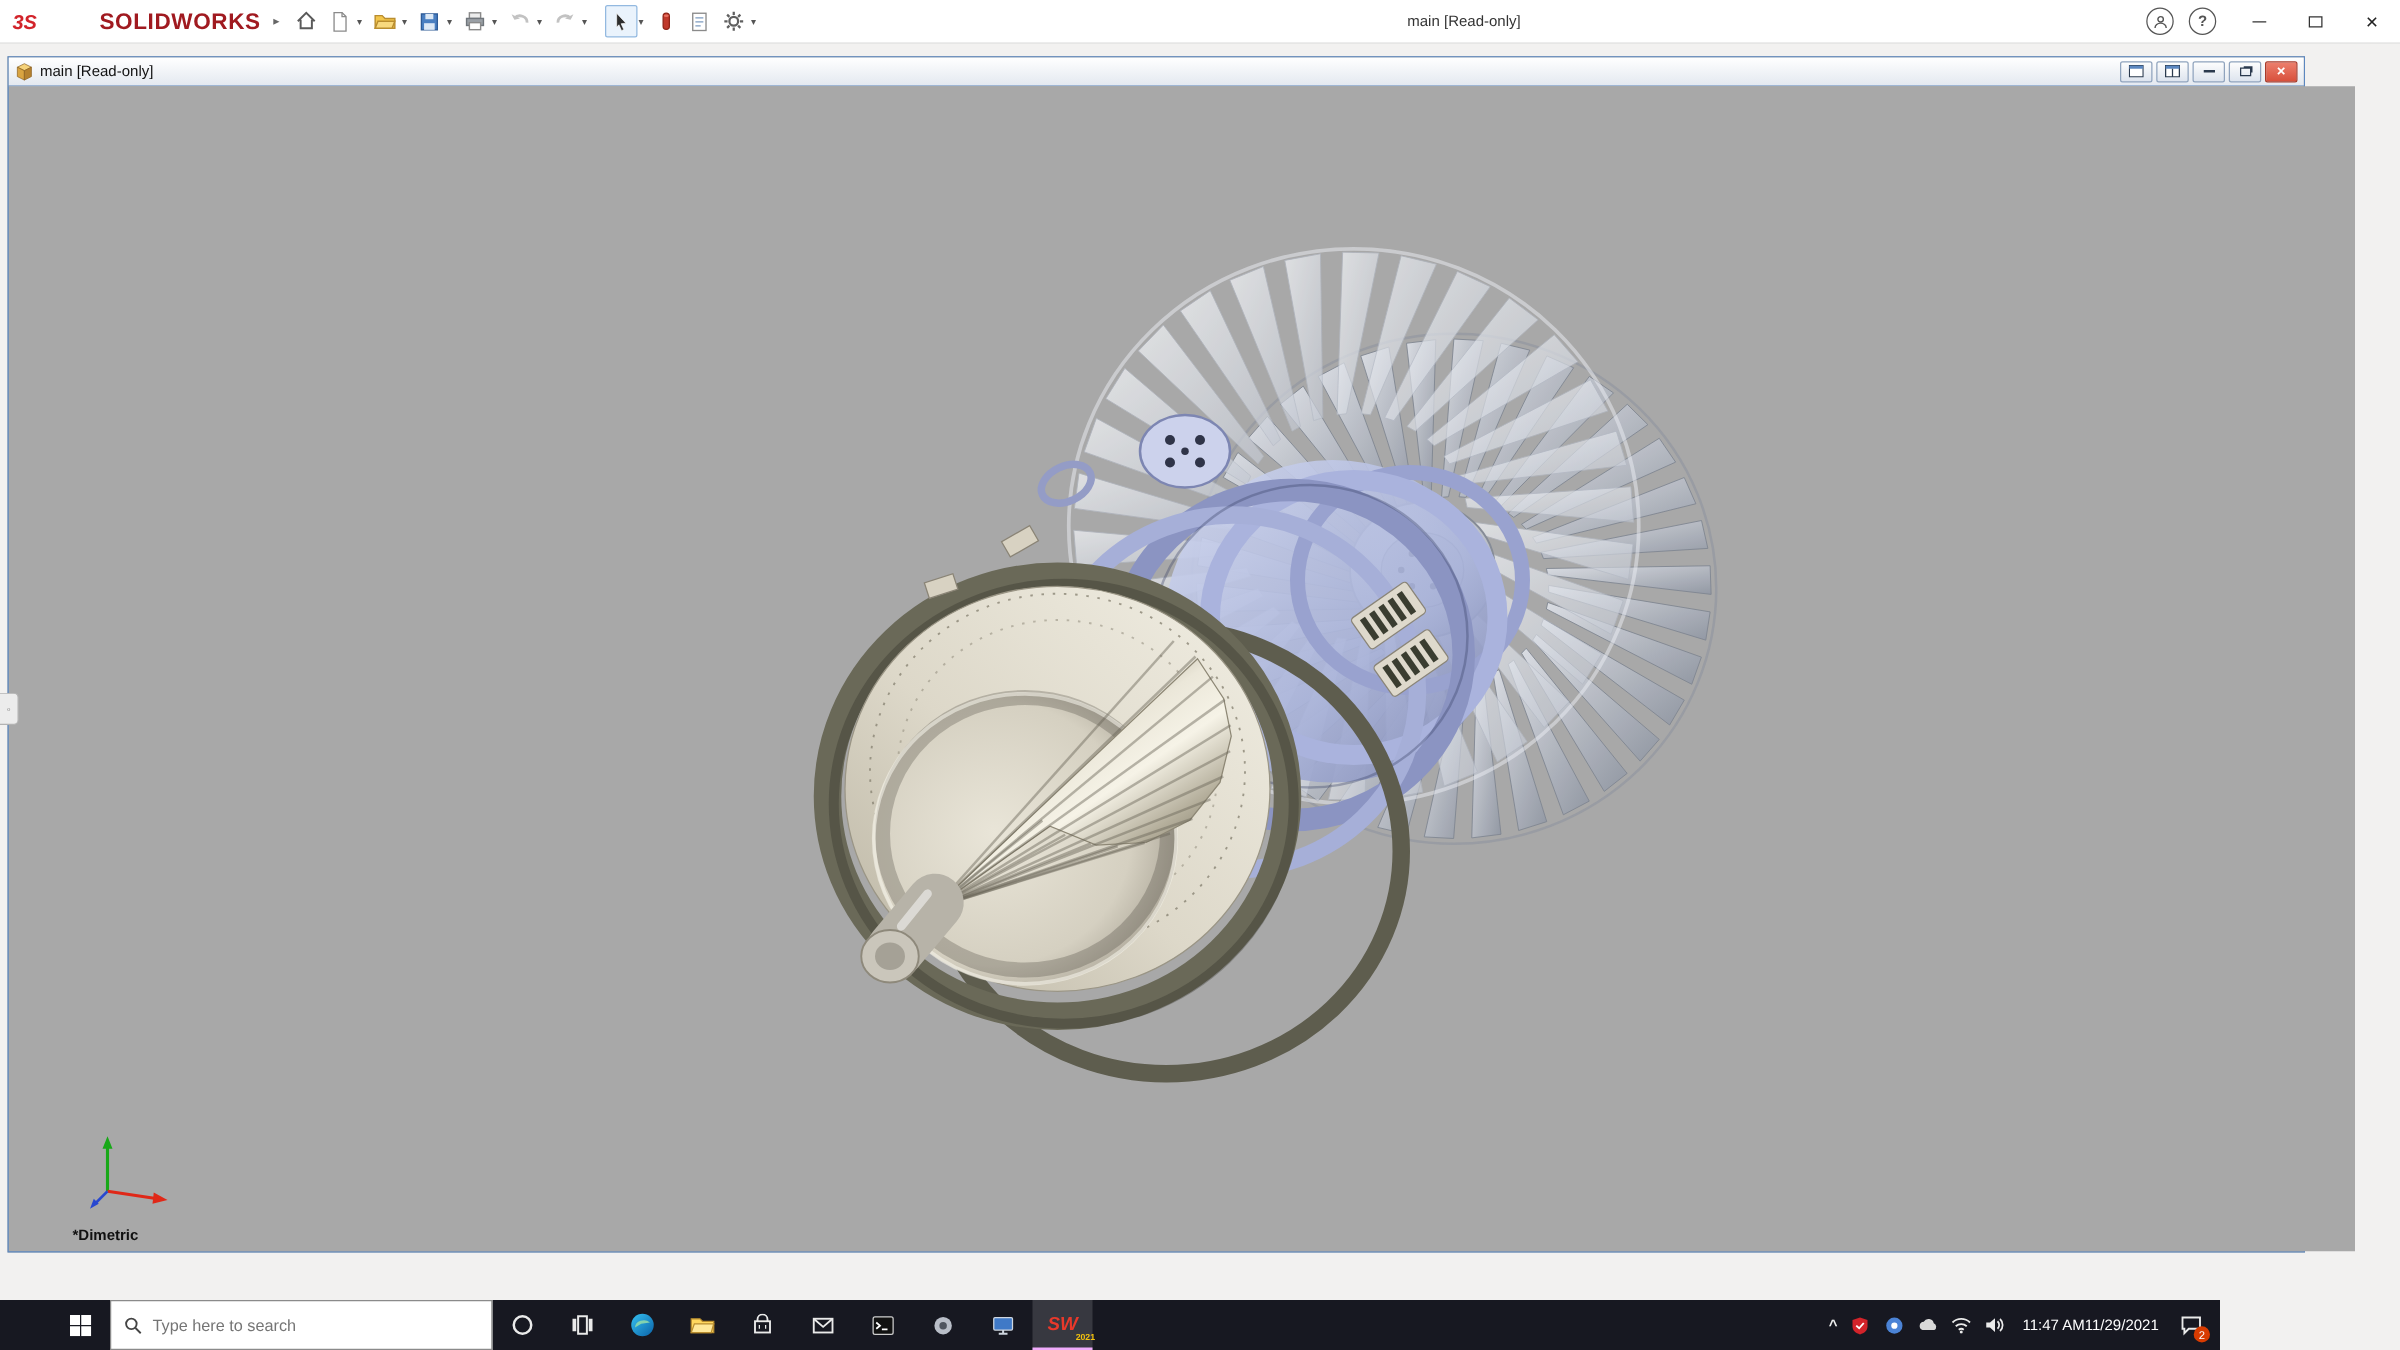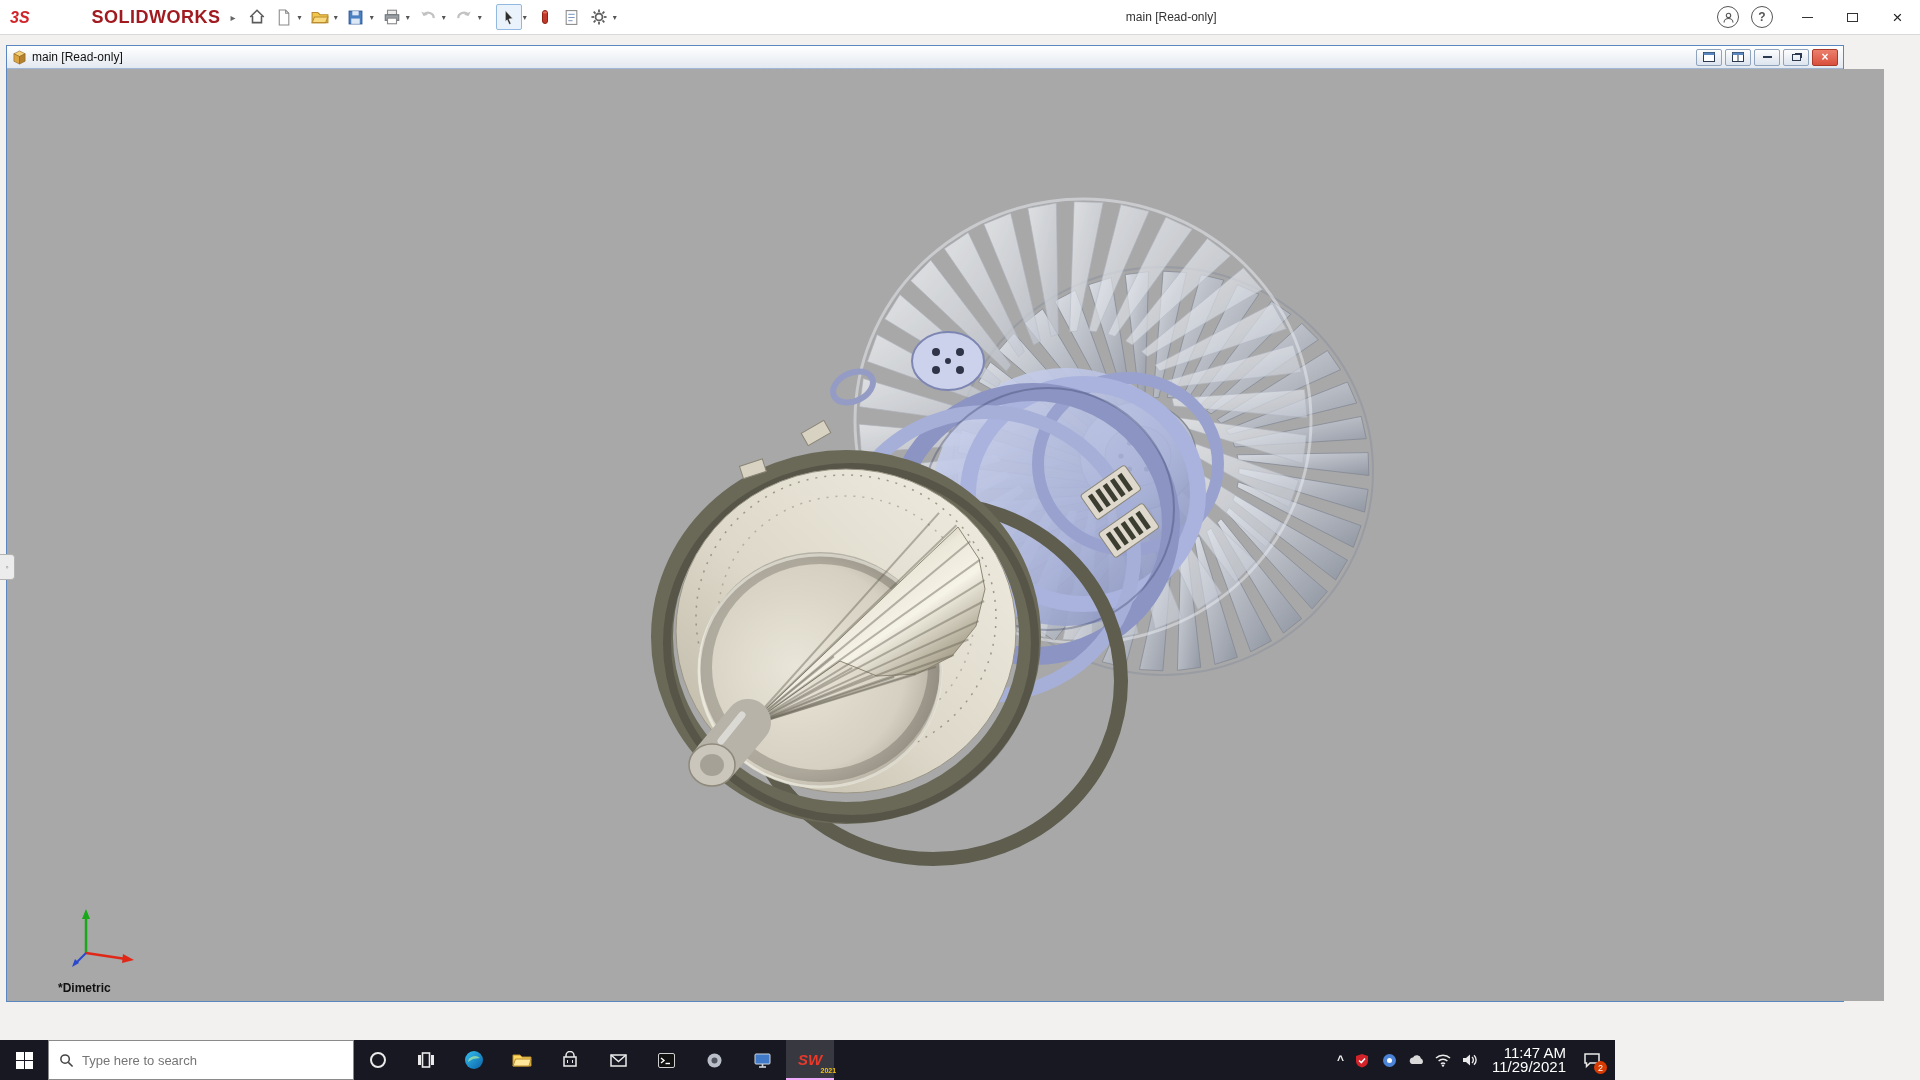--- a/index.html
+++ b/index.html
@@ -1,21 +1,21 @@
 <!DOCTYPE html>
 <html><head>
 <meta charset="utf-8">
 <style>
   *{margin:0;padding:0;box-sizing:border-box;}
   html,body{width:1920px;height:1080px;overflow:hidden;font-family:"Liberation Sans",sans-serif;}
   .screen{width:1920px;height:1080px;position:relative;background:#f2f1f0;}
 
   
   .titlebar{position:relative;height:35px;background:#ffffff;border-bottom:1px solid #d9d9d9;display:flex;align-items:center;padding-left:10px;}
-  .logo{display:flex;align-items:baseline;gap:15px;}
+  .logo{display:flex;align-items:baseline;gap:3px;}
   .logo-mark{color:#d2232a;font-weight:bold;font-style:italic;font-size:16px;}
   .logo-text{color:#a01a20;font-weight:bold;font-size:18px;letter-spacing:.5px;margin-left:47px;}
   .expander{font-size:10px;color:#666;margin:0 8px 0 10px;}
   .qat{display:flex;align-items:center;gap:1px;}
   .tbtn{width:26px;height:26px;border:1px solid transparent;background:transparent;display:flex;align-items:center;justify-content:center;padding:0;cursor:pointer;}
   .tbtn.sel{background:#eaf3fc;border:1px solid #93b9e0;border-radius:2px;}
   .dd{font-size:8px;color:#555;margin-right:4px;cursor:pointer;}
   .sep{width:8px;}
   .tb-title{position:absolute;left:61%;transform:translateX(-50%);font-size:12px;color:#333;}
   .tb-right{position:absolute;right:0;top:0;height:100%;display:flex;align-items:center;}
@@ -33,32 +33,32 @@
   .dbtn{width:26px;height:17px;border:1px solid #8fa3bd;background:linear-gradient(#fdfdfd,#dde4ee);display:flex;align-items:center;justify-content:center;padding:0;cursor:pointer;border-radius:2px;}
   .dbtn.close{background:linear-gradient(#ec7f6d,#d8503c);border-color:#a93a2a;color:#fff;font-size:12px;font-weight:bold;}
   .dmin{width:9px;height:2px;background:#2b3a4e;}
   .drestore{width:9px;height:7px;border:1px solid #2b3a4e;box-shadow:2px -2px 0 -1px #2b3a4e;}
   .viewport{position:relative;width:1836px;height:932px;background:#a8a8a8;overflow:hidden;margin-left:41px;}
   .view-label{position:absolute;left:10px;bottom:6px;font-size:12px;font-weight:bold;color:#111;}
   .triad{position:absolute;left:22px;bottom:28px;}
   .flyout-tab{position:absolute;left:0;top:519px;width:15px;height:26px;background:#ececec;border:1px solid #b3b3b3;border-left:none;border-radius:0 4px 4px 0;display:flex;align-items:center;justify-content:center;font-size:9px;color:#777;cursor:pointer;z-index:5;}
 
   
-  .taskbar{position:absolute;left:0;bottom:0;width:1615px;height:40px;background:#171821;display:flex;align-items:stretch;color:#fff;z-index:10;}
+  .taskbar{position:absolute;left:0;bottom:0;width:1776px;height:40px;background:#171821;display:flex;align-items:stretch;color:#fff;z-index:10;padding-left:40px;}
   .tb-item{width:48px;display:flex;align-items:center;justify-content:center;cursor:pointer;}
   .searchbox{width:306px;background:#ffffff;border:1px solid #8a8a8a;display:flex;align-items:center;gap:8px;padding:0 10px;cursor:text;}
   .searchbox input{border:none;outline:none;font-size:13px;color:#333;width:230px;font-family:"Liberation Sans",sans-serif;background:transparent;}
   .tb-app{width:48px;display:flex;align-items:center;justify-content:center;position:relative;cursor:pointer;}
   .tb-app.active{background:rgba(255,255,255,0.14);border-bottom:2px solid #f0abfc;}
   .sw-logo{color:#e8392b;font-weight:bold;font-style:italic;font-size:15px;position:relative;}
   .sw-year{position:absolute;right:-14px;bottom:-6px;color:#f4c20d;font-size:7px;font-style:normal;font-weight:bold;}
   .tray{margin-left:auto;display:flex;align-items:center;gap:9px;padding-right:10px;}
   .tray-ico{width:18px;height:18px;display:flex;align-items:center;justify-content:center;cursor:pointer;}
   .chevron{color:#eee;font-size:12px;font-weight:bold;cursor:pointer;}
-  .clock{display:flex;flex-direction:column;align-items:flex-end;justify-content:center;font-size:15px;line-height:14px;cursor:pointer;padding:0 4px;}
+  .clock{display:flex;align-items:flex-end;justify-content:center;font-size:12px;line-height:14px;cursor:pointer;padding:0 4px;}
   .action-center{position:relative;width:26px;height:26px;display:flex;align-items:center;justify-content:center;cursor:pointer;}
   .ac-badge{position:absolute;right:-2px;bottom:-1px;background:#d83b01;color:#fff;font-size:9px;min-width:13px;height:13px;border-radius:7px;display:flex;align-items:center;justify-content:center;padding:0 2px;}
 </style>
 </head>
 <body>
 
 <div class="screen">
 
   <header class="titlebar">
     <div class="logo">

